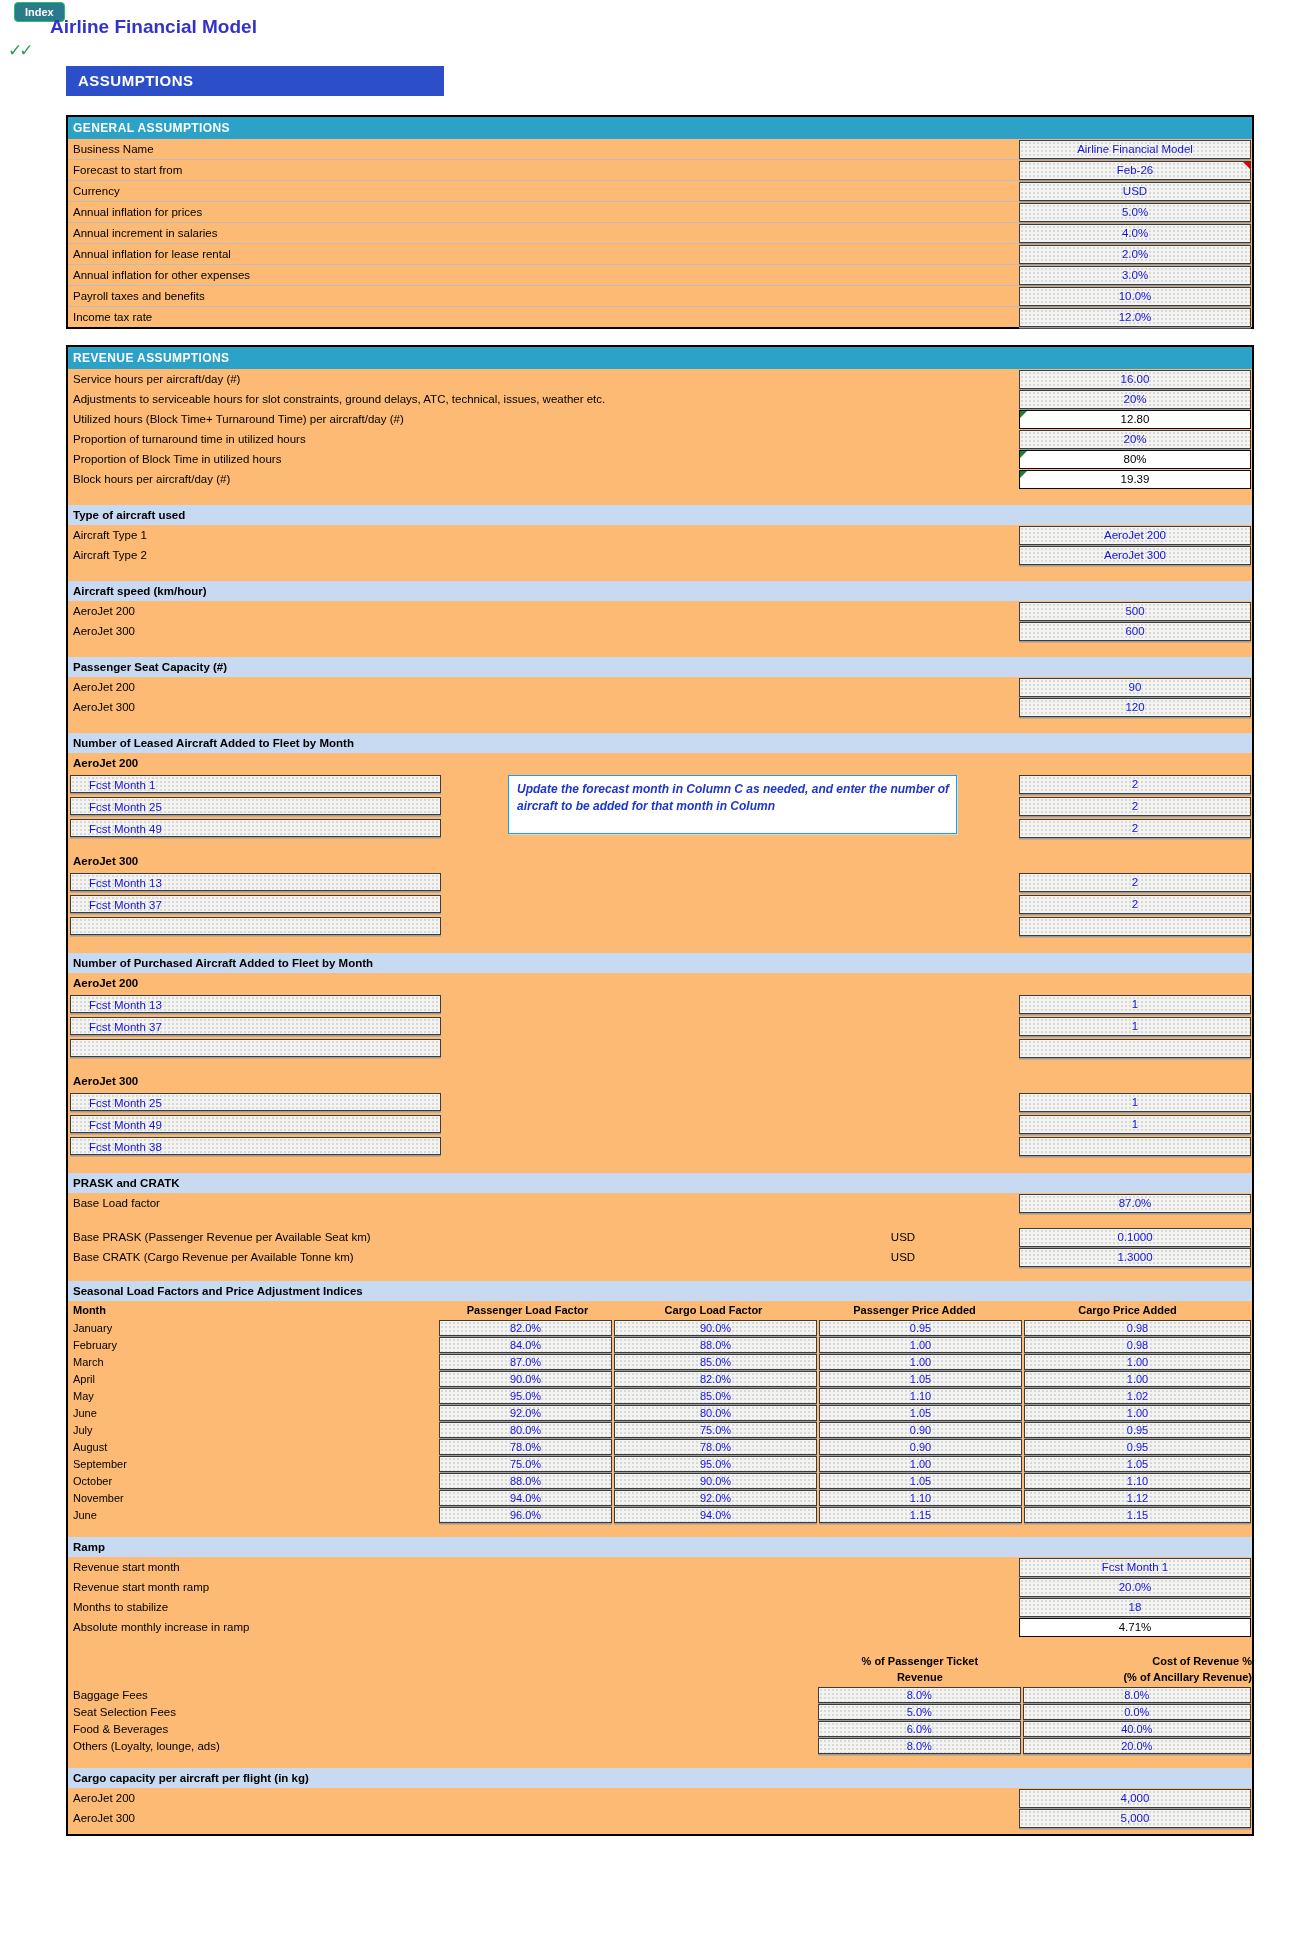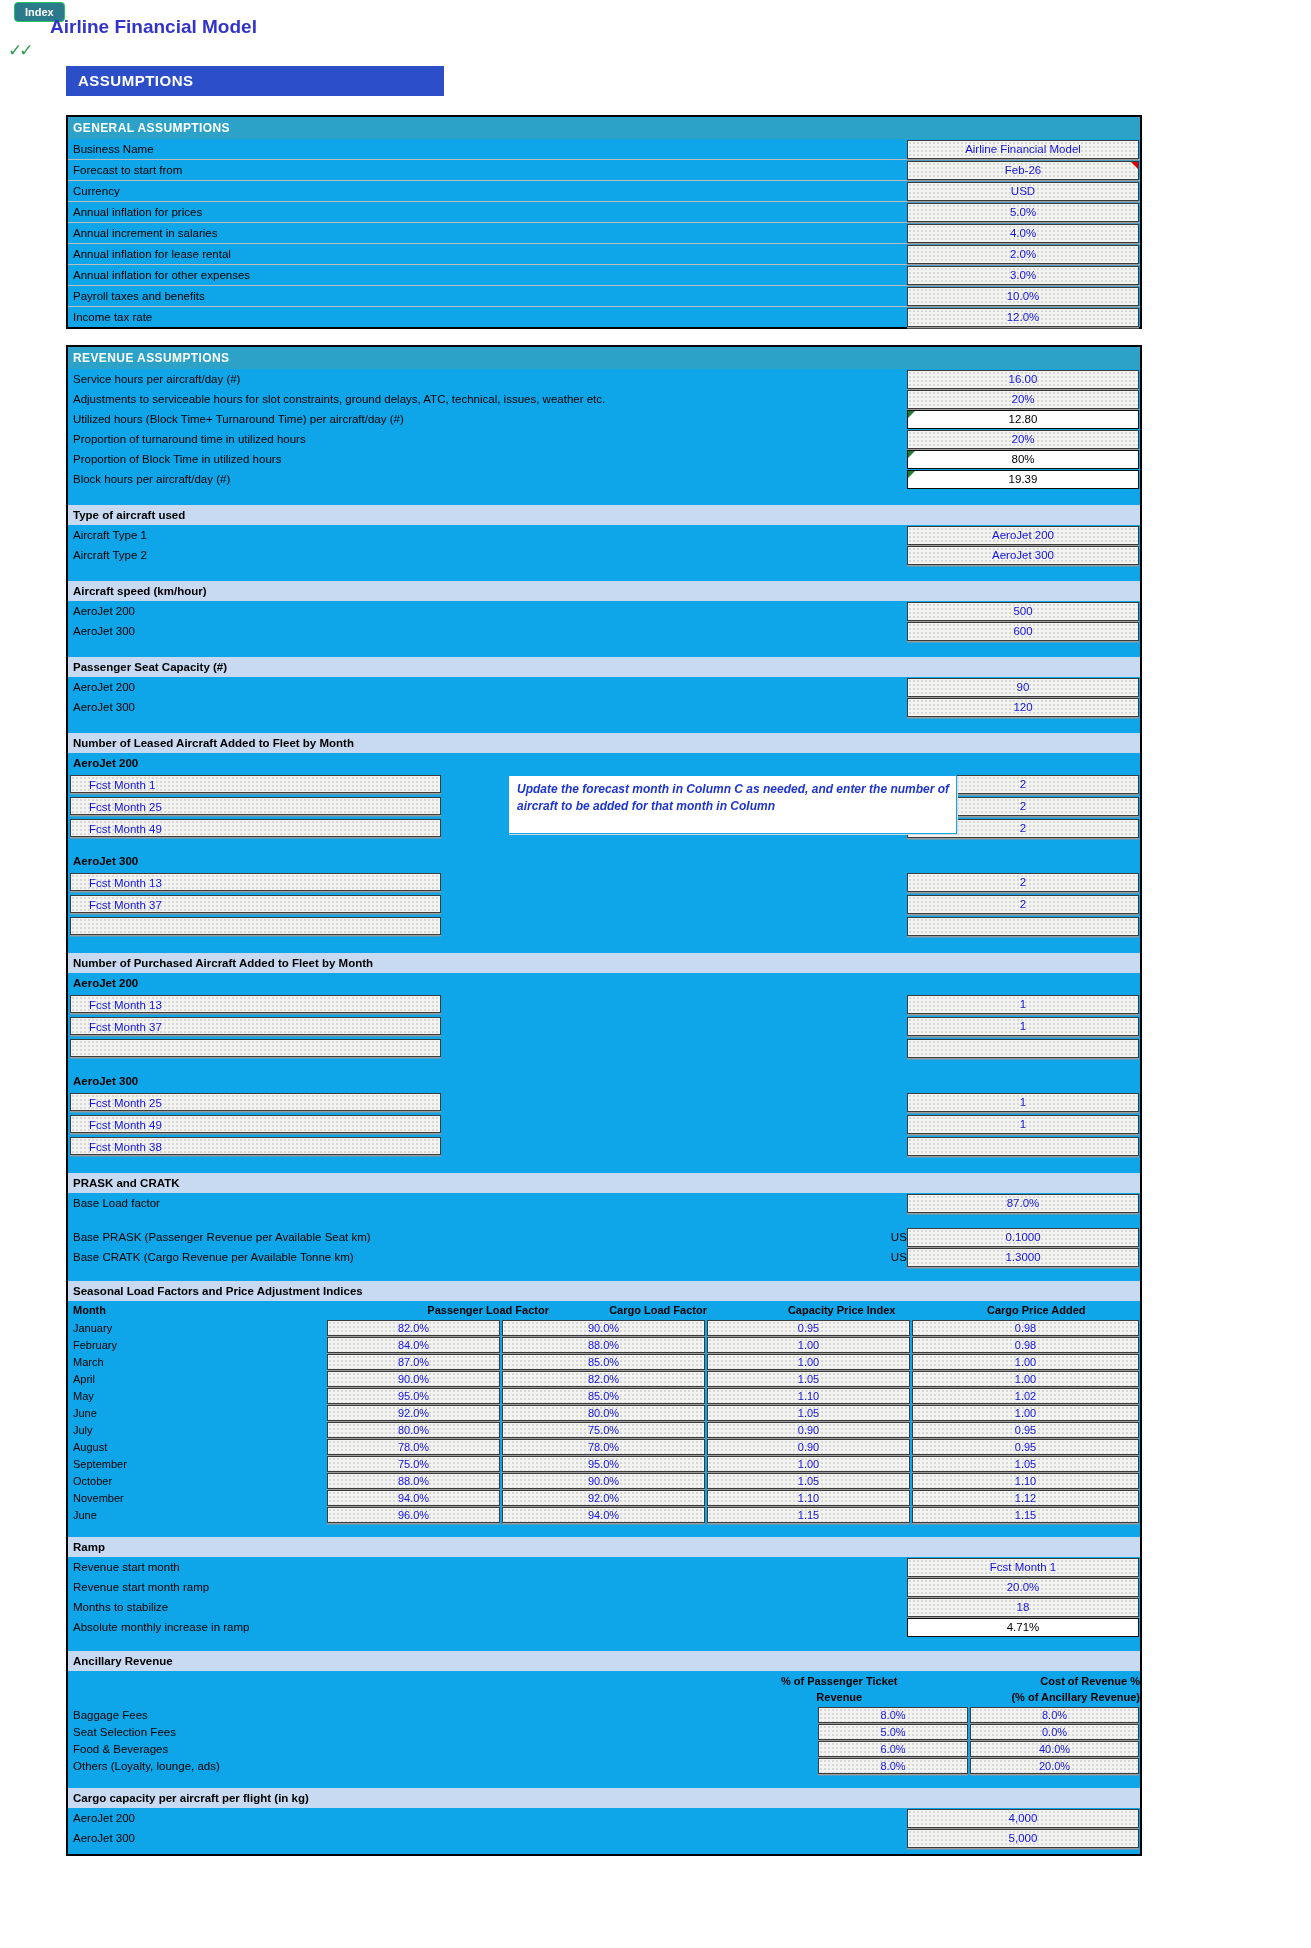--- a/index.html
+++ b/index.html
@@ -9,21 +9,21 @@
   
   .index-btn{position:absolute;left:2px;top:2px;background:#2b7a8c;color:#fff;
              font-size:11px;font-weight:bold;padding:3px 10px;border-radius:4px;border:1px solid #22c55e;margin-left:12px;}
   .title{position:absolute;left:50px;top:16px;font-size:19px;font-weight:bold;color:#3333cc;}
   .checks{position:absolute;left:8px;top:40px;font-size:17px;font-weight:bold;color:#2e9e4f;letter-spacing:-3px;}
   .banner{position:absolute;left:66px;top:66px;width:378px;height:30px;background:#2c4fc9;
           color:#fff;font-size:15px;font-weight:bold;line-height:30px;padding-left:12px;box-sizing:border-box;
           letter-spacing:.5px;}
 
   
-  .tbl{position:absolute;left:66px;width:1076px;border:2px solid #000;background:#0ea5e9;box-sizing:border-box;}
+  .tbl{position:absolute;left:66px;width:1188px;border:2px solid #000;background:#fdba74;box-sizing:border-box;}
   .tbl-general{top:115px;}
   .tbl-revenue{top:345px;padding-bottom:6px;}
   .sec-head{background:#2ca2c9;color:#fff;font-weight:bold;font-size:12px;height:22px;line-height:22px;
             padding-left:5px;letter-spacing:.4px;}
   .sub-head{background:#c7daf2;color:#000;font-weight:bold;font-size:11.5px;height:20px;line-height:20px;
             padding-left:5px;}
   .row{display:flex;align-items:center;height:20px;position:relative;}
   .lbl{flex:1;font-size:11.5px;padding-left:5px;white-space:nowrap;}
   .bold{font-weight:bold;}
   .vcell{width:230px;height:17px;line-height:17px;margin-right:1px;text-align:center;font-size:11.5px;
@@ -278,21 +278,21 @@
       <span class="unit">USD</span>
       <div class="vcell in">1.3000</div>
       </div>
 
     <div class="gap14"></div>
     <div class="sub-head">Seasonal Load Factors and Price Adjustment Indices</div>
     <div class="shead">
       <div class="hl">Month</div>
       <div class="hc c1">Passenger Load Factor</div>
       <div class="hc c2">Cargo Load Factor</div>
-      <div class="hc c3">Capacity Price Index</div>
+      <div class="hc c3">Passenger Price Added</div>
       <div class="hc c4">Cargo Price Added</div>
     </div>
     <div class="srow">
         <div class="lbl seasonal-lbl">January</div>
         <div class="scell in c1">82.0%</div>
         <div class="scell in c2">90.0%</div>
         <div class="scell in c3">0.95</div>
         <div class="scell in c4">0.98</div>
       </div>
     <div class="srow">
@@ -386,21 +386,20 @@
     <div class="row">
         <div class="lbl">Months to stabilize</div>
       <div class="vcell in">18</div>
       </div>
     <div class="row">
         <div class="lbl">Absolute monthly increase in ramp</div>
       <div class="vcell calc">4.71%</div>
       </div>
 
     <div class="gap14"></div>
-    <div class="sub-head">Ancillary Revenue</div>
     <div class="anc-heads">
       <div class="anc-sp"></div>
       <div class="anc-h1">
           <div>% of Passenger Ticket</div>
           <div>Revenue</div>
         </div>
       <div class="anc-h2">
           <div>Cost of Revenue %</div>
           <div>(% of Ancillary Revenue)</div>
         </div>

